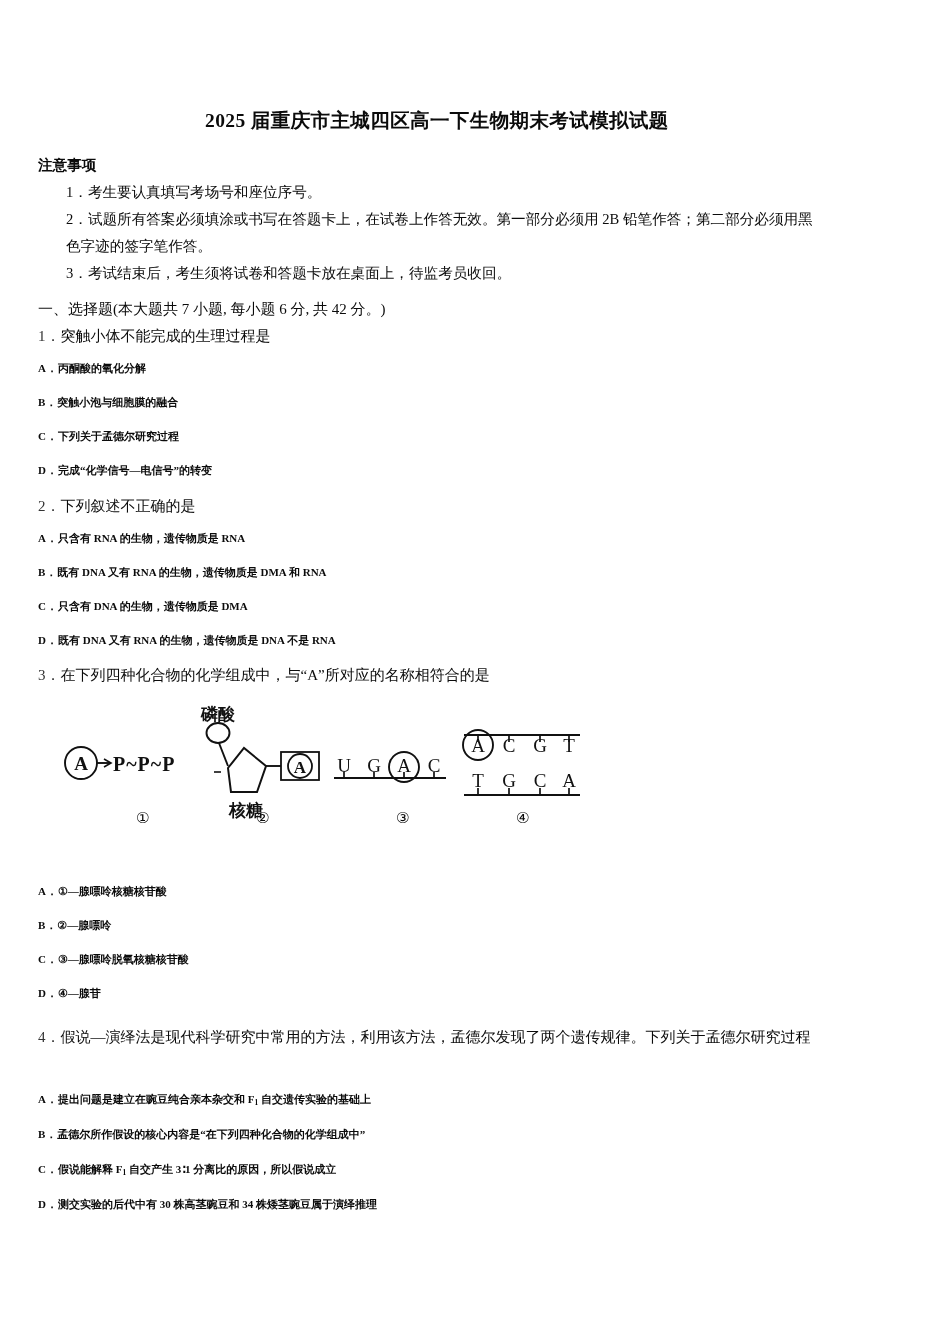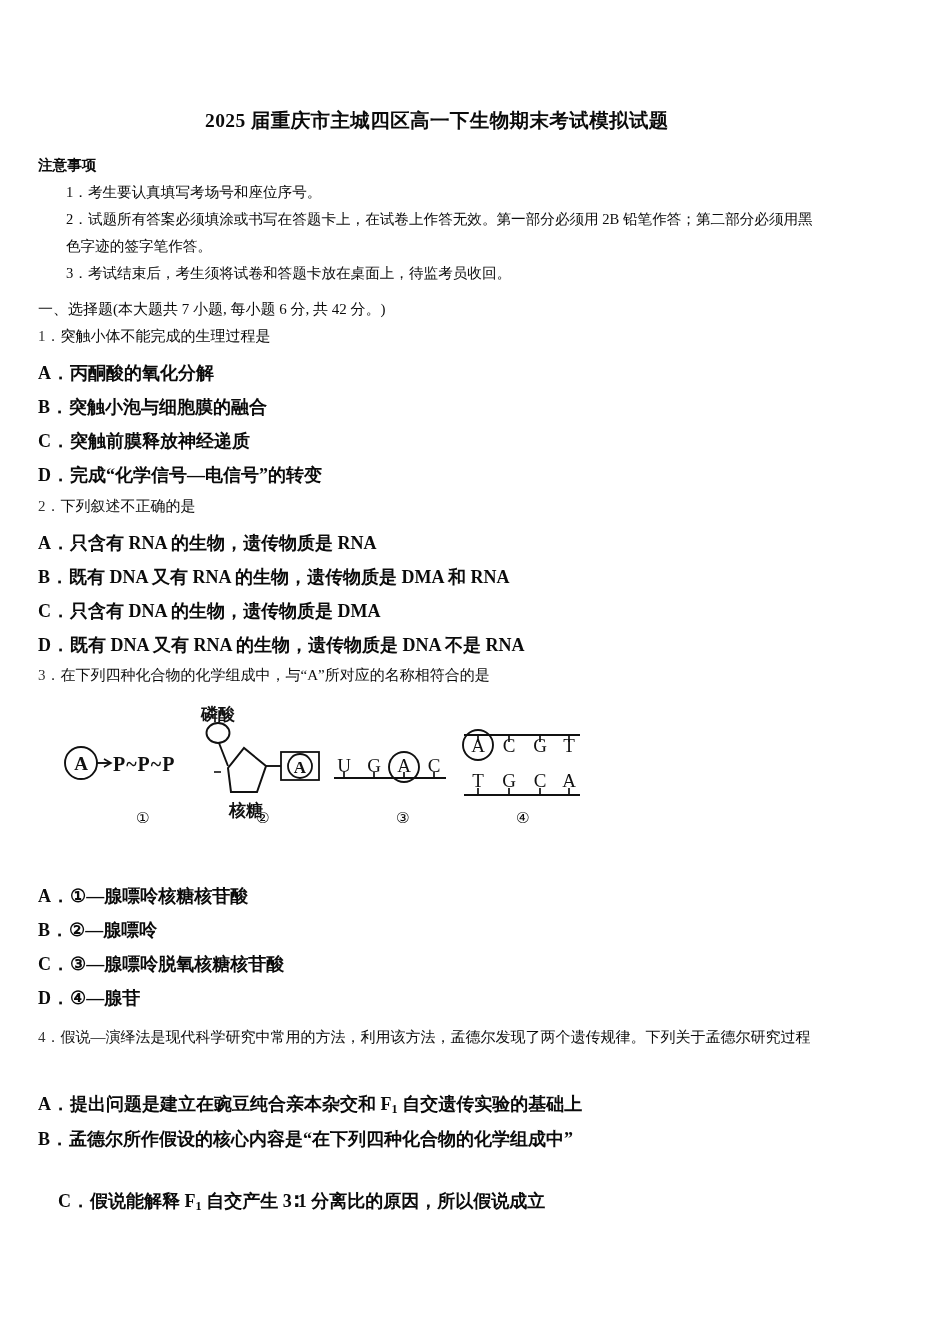--- a/index.html
+++ b/index.html
@@ -67,21 +67,21 @@
     left: 38px;
     font-size: 15px;
     white-space: nowrap;
   }
   .qnum {
     color: #333;
   }
   .opt {
     position: absolute;
     left: 38px;
-    font-size: 18px;
+    font-size: 11px;
     font-weight: bold;
     white-space: nowrap;
   }
   .opt .optlabel {
     font-weight: bold;
     letter-spacing: 0.5px;
   }
   .wrapline {
     position: absolute;
     left: 38px;
@@ -130,21 +130,21 @@
   <div class="qtext" style="top:327px;text-align:center;">
     <span class="qnum">1．</span><span>突触小体不能完成的生理过程是</span>
   </div>
   <div class="opt" style="top:361px;">
     <span class="optlabel">A．</span><span>丙酮酸的氧化分解</span>
   </div>
   <div class="opt" style="top:395px;">
     <span class="optlabel">B．</span><span>突触小泡与细胞膜的融合</span>
   </div>
   <div class="opt" style="top:429px;">
-    <span class="optlabel">C．</span><span>突触前膜释放神经递质</span>
+    <span class="optlabel">C．</span><span>下列关于孟德尔研究过程</span>
   </div>
   <div class="opt" style="top:463px;">
     <span class="optlabel">D．</span><span>完成“化学信号—电信号”的转变</span>
   </div>
 
   <div class="qtext" style="top:497px;">
     <span class="qnum">2．</span><span>下列叙述不正确的是</span>
   </div>
   <div class="opt" style="top:565px;">
     <span class="optlabel">B．</span><span>既有 DNA 又有 RNA 的生物，遗传物质是 DMA 和 RNA</span>
@@ -255,17 +255,20 @@
   <div class="wrapline" style="top:1021px;">
     <span class="qnum">4．</span><span>假说—演绎法是现代科学研究中常用的方法，利用该方法，孟德尔发现了两个遗传规律。下列关于孟德尔研究过程</span>
   </div>
 
   <div class="opt" style="top:1092px;">
     <span class="optlabel">A．</span><span>提出问题是建立在豌豆纯合亲本杂交和 F</span><sub>1</sub><span> 自交遗传实验的基础上</span>
   </div>
   <div class="opt" style="top:1127px;">
     <span class="optlabel">B．</span><span>孟德尔所作假设的核心内容是“在下列四种化合物的化学组成中”</span><sub></sub><span></span>
   </div>
-  <div class="opt" style="top:1189px;margin-left:20px;">
+  <div class="opt" style="top:1162px;">
     <span class="optlabel">C．</span><span>假说能解释 F</span><sub>1</sub><span> 自交产生 3∶1 分离比的原因，所以假说成立</span>
   </div>
+  <div class="opt" style="top:1197px;">
+    <span class="optlabel">D．</span><span>测交实验的后代中有 30 株高茎豌豆和 34 株矮茎豌豆属于演绎推理</span><sub></sub><span></span>
+  </div>
 
 </div>
 
 </body></html>

